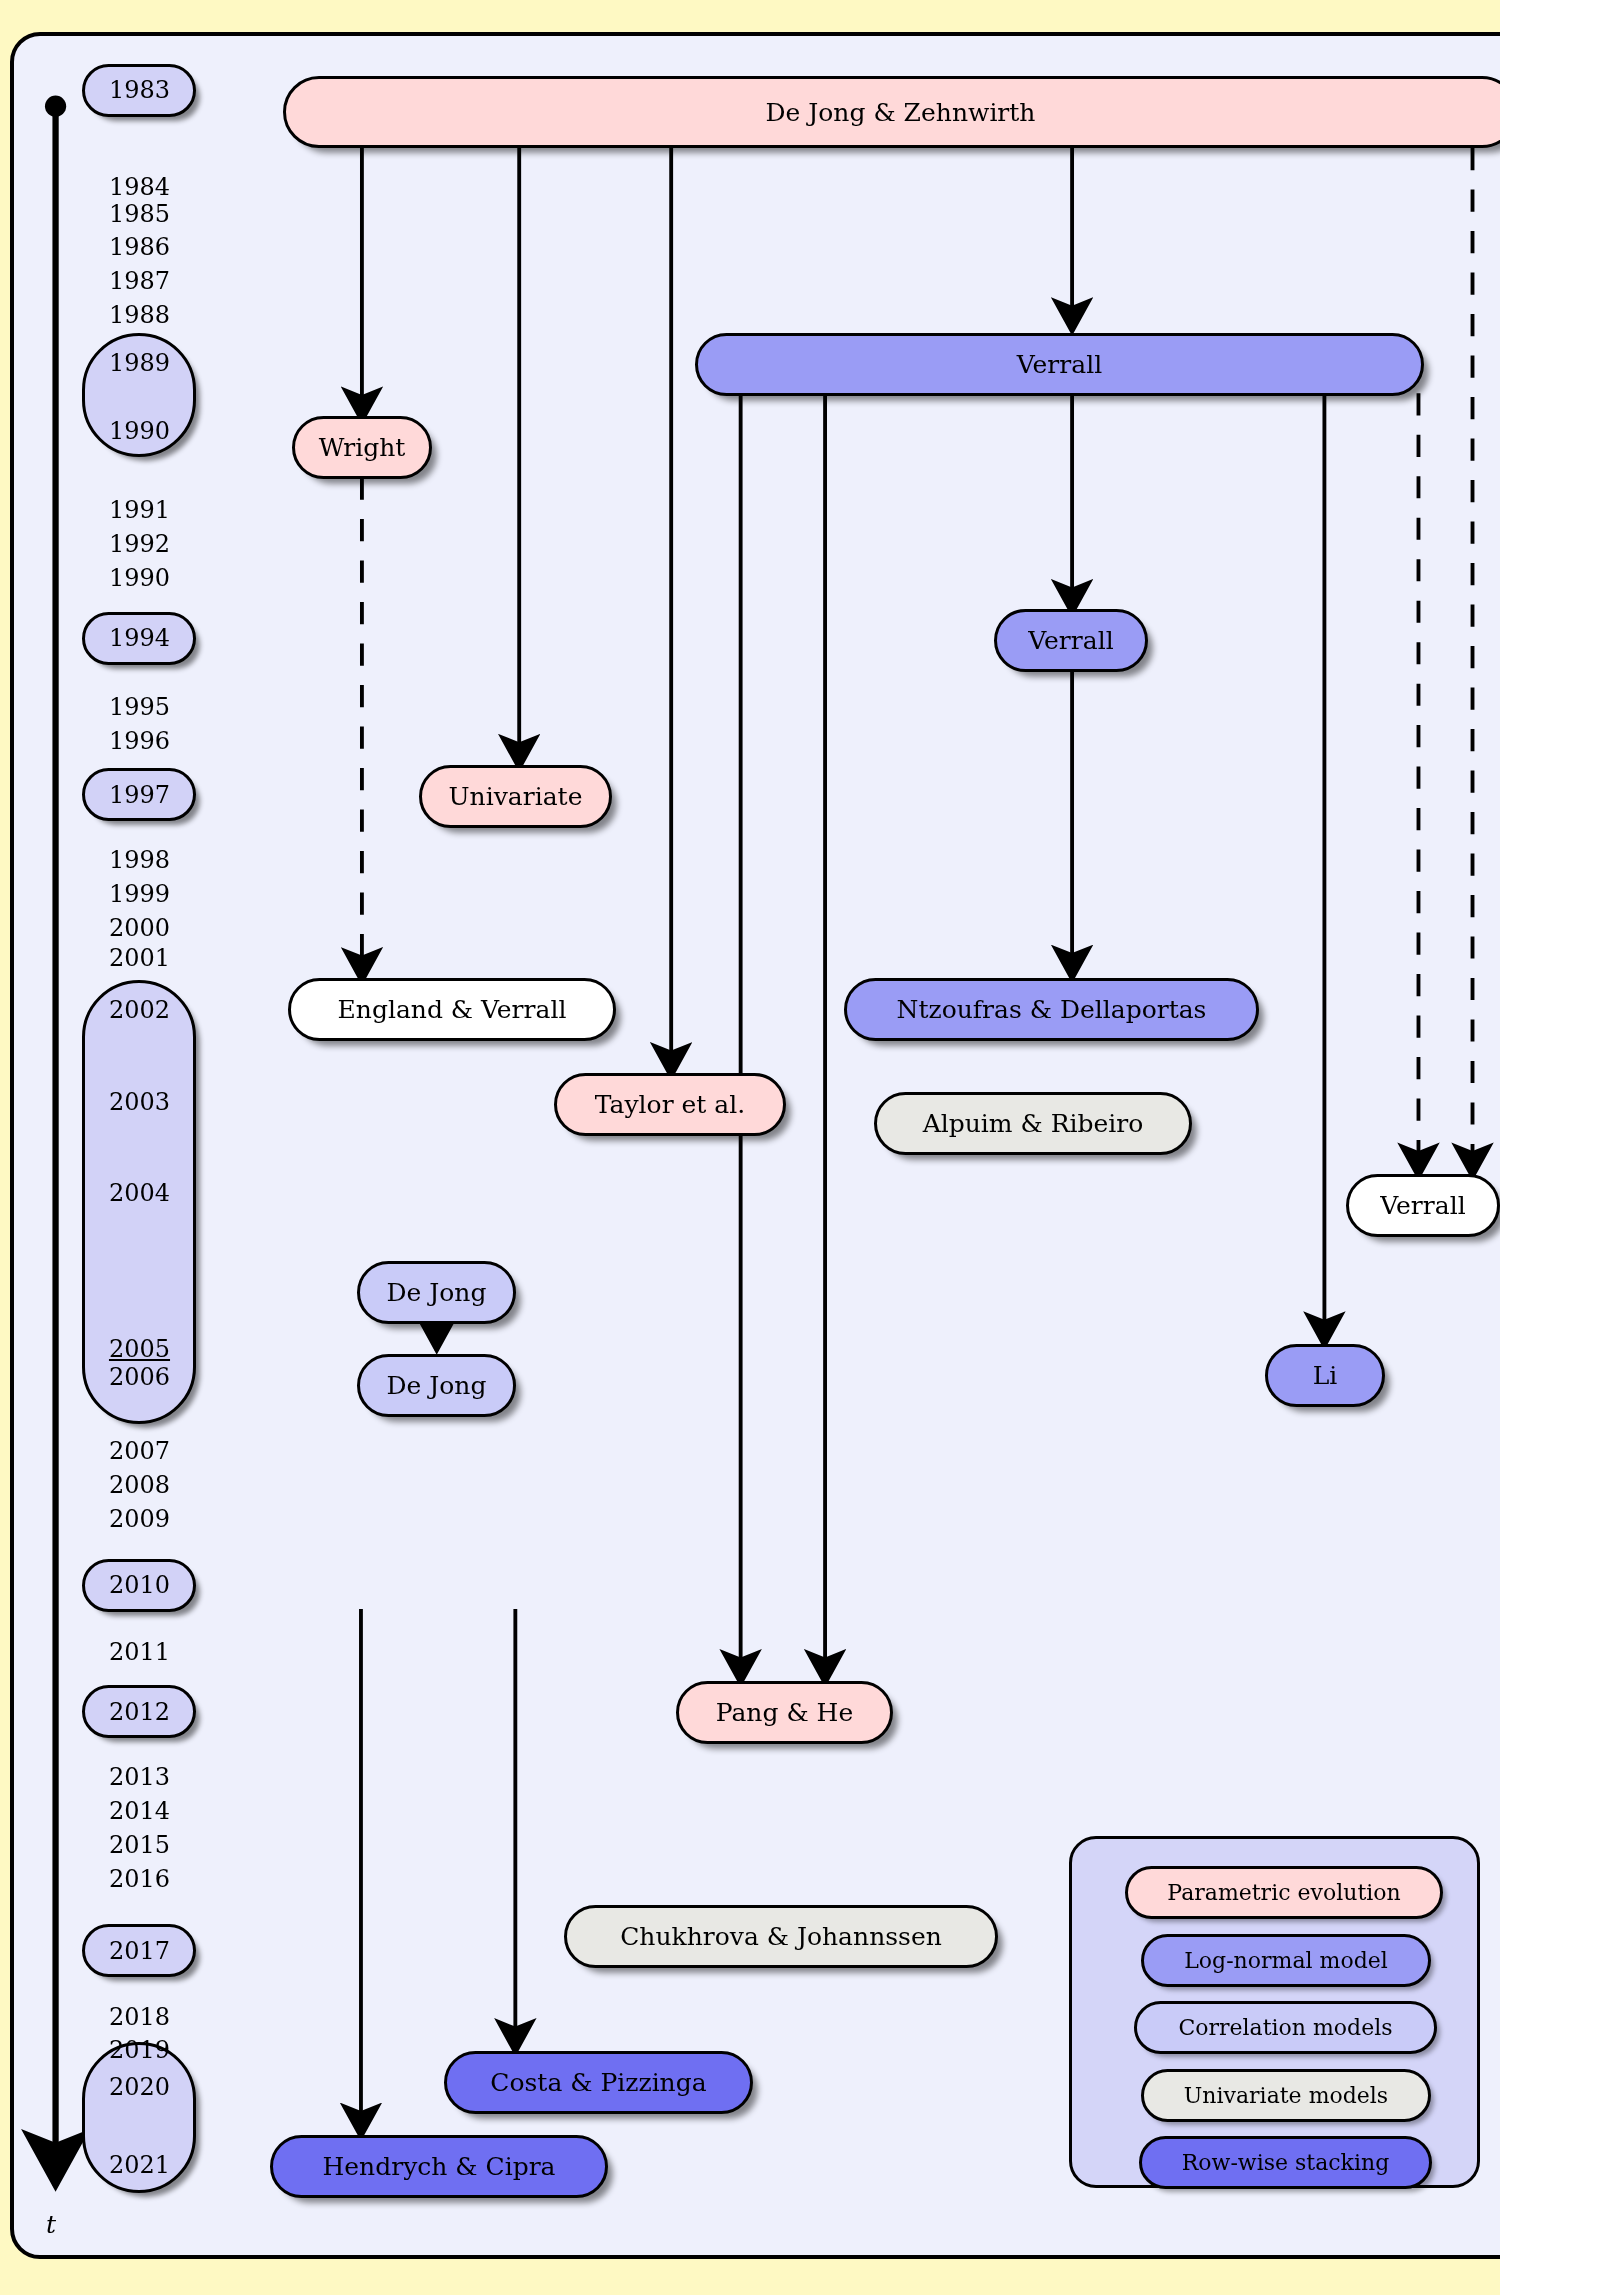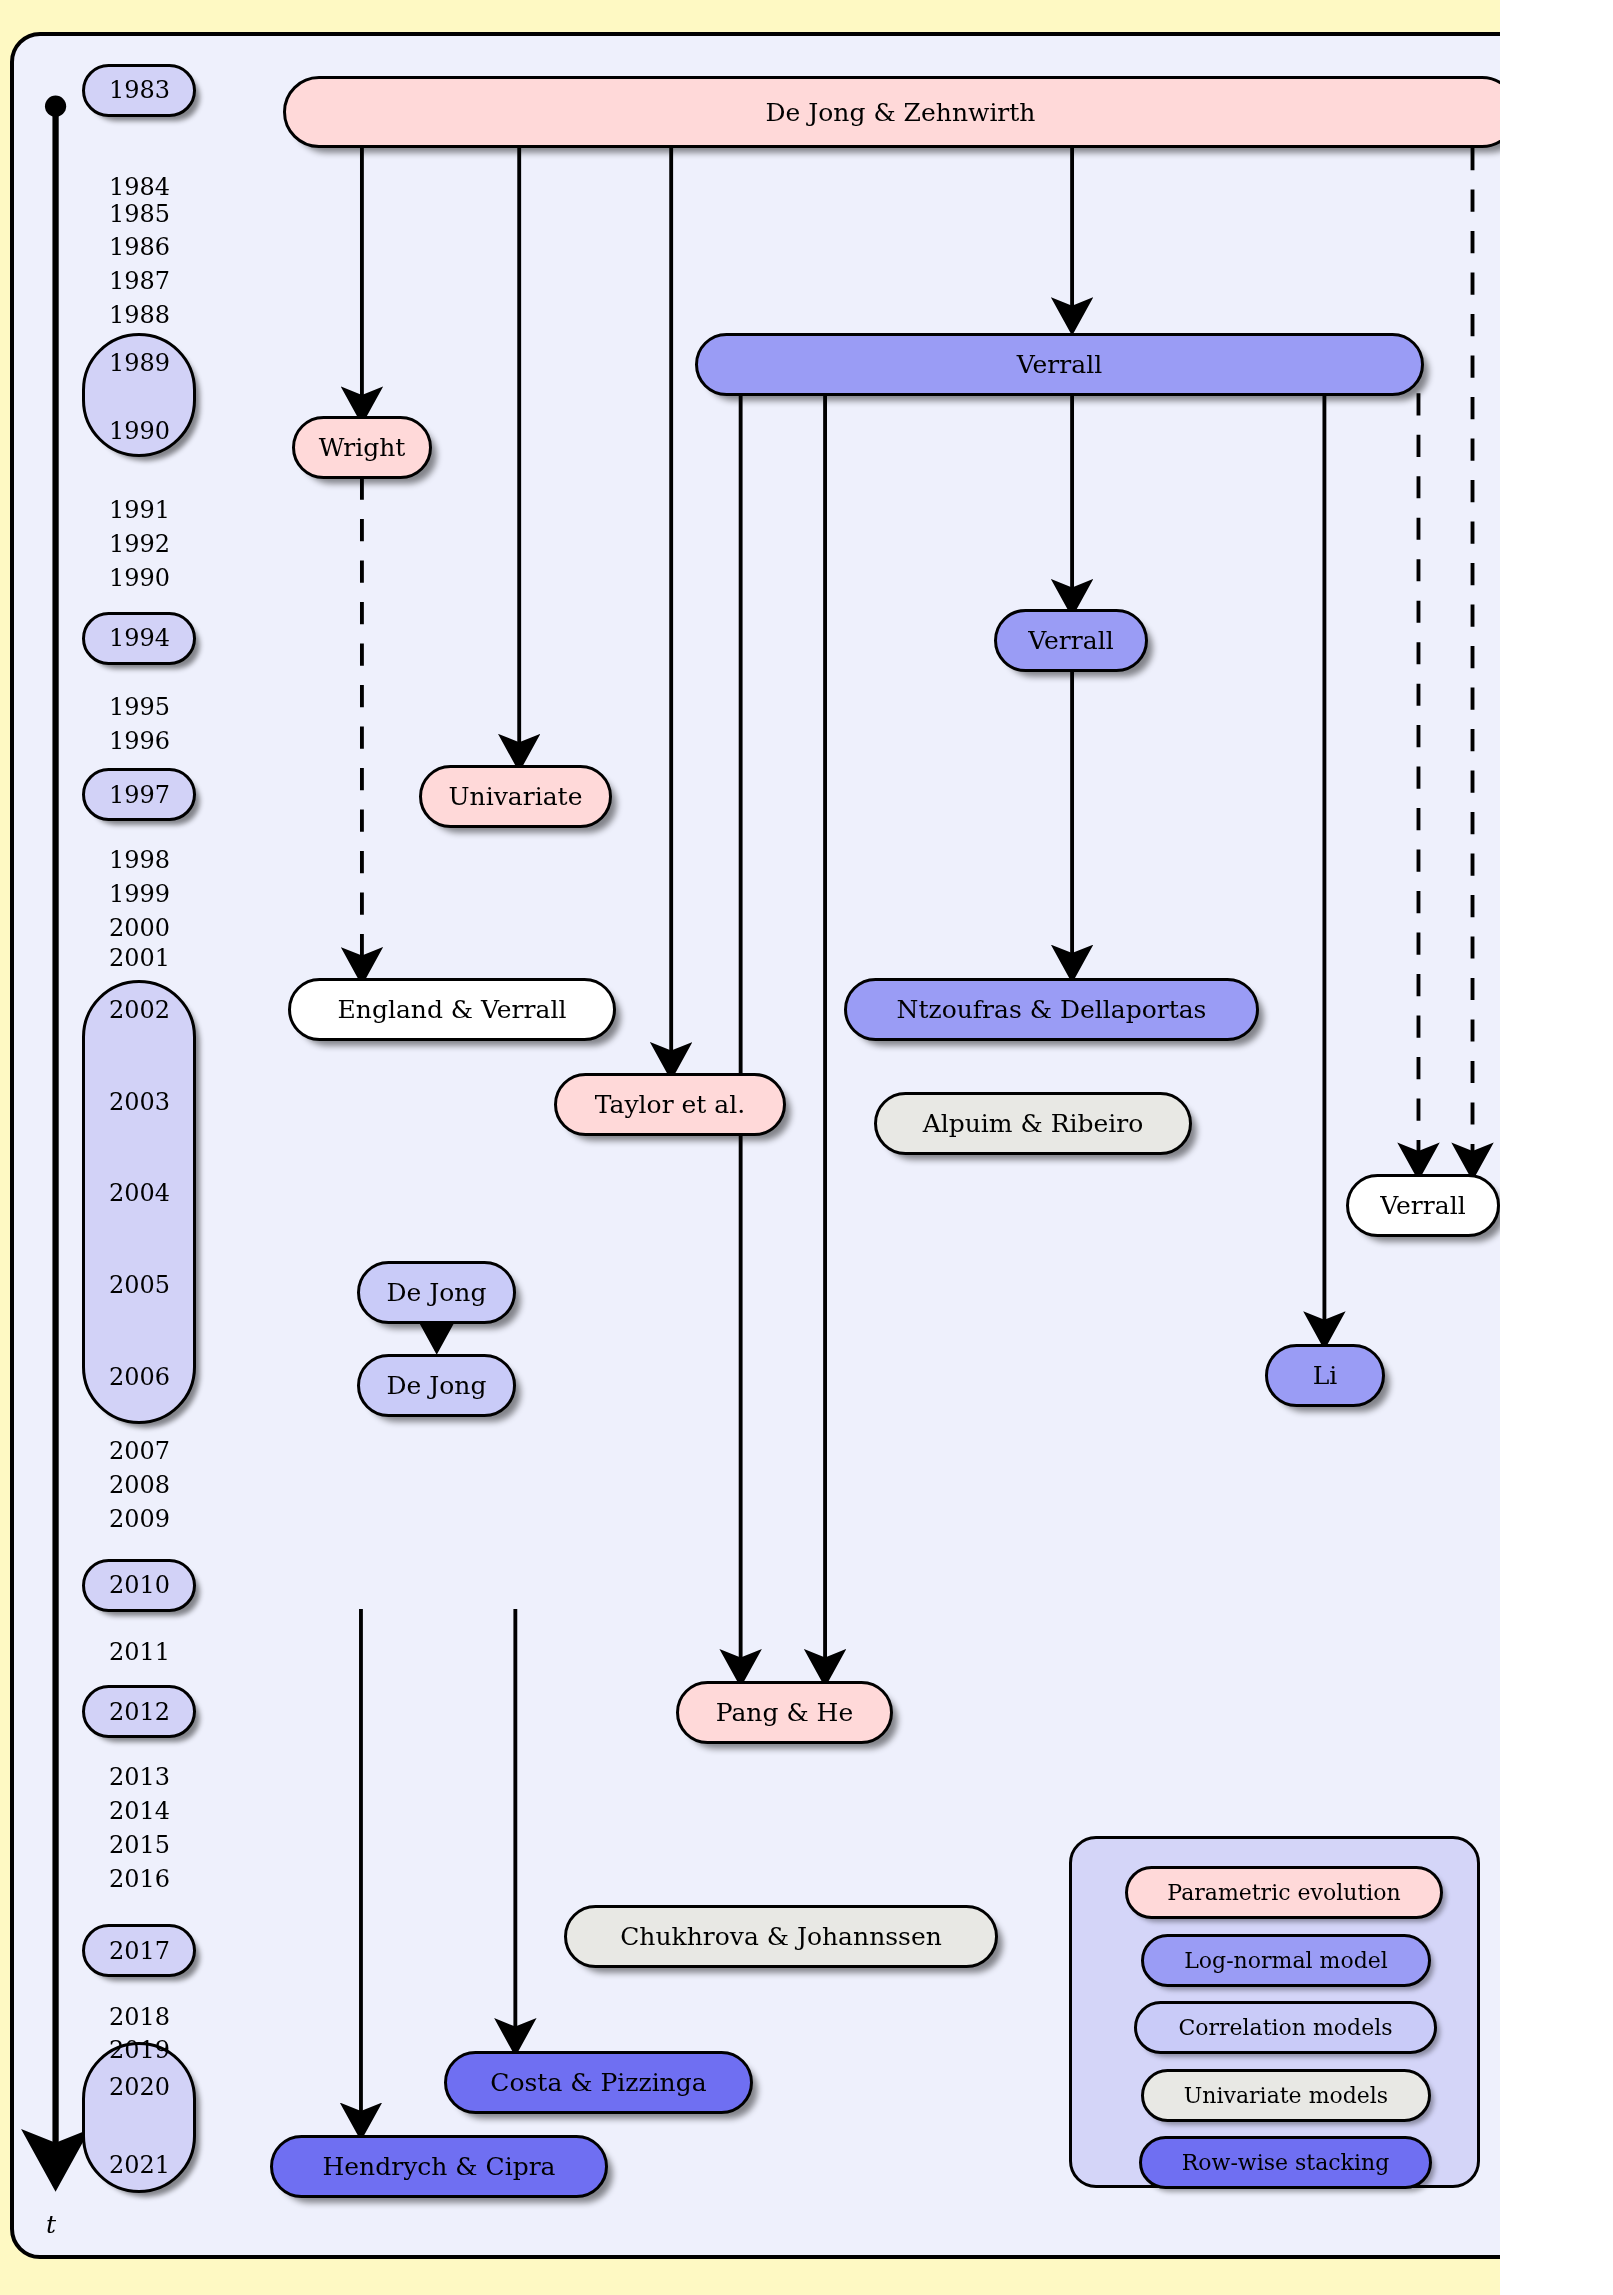--- a/index.html
+++ b/index.html
@@ -124,21 +124,21 @@
   <div class="year-lab" style="left:91px;top:695px;">1995</div>
   <div class="year-lab" style="left:91px;top:729px;">1996</div>
   <div class="year-lab" style="left:91px;top:783px;">1997</div>
   <div class="year-lab" style="left:91px;top:848px;">1998</div>
   <div class="year-lab" style="left:91px;top:882px;">1999</div>
   <div class="year-lab" style="left:91px;top:916px;">2000</div>
   <div class="year-lab" style="left:91px;top:946px;">2001</div>
   <div class="year-lab" style="left:91px;top:998px;">2002</div>
   <div class="year-lab" style="left:91px;top:1090px;">2003</div>
   <div class="year-lab" style="left:91px;top:1181px;">2004</div>
-  <div class="year-lab" style="left:91px;top:1273px;">2005</div>
+  <div class="year-lab" style="left:91px;top:1337px;text-decoration:underline;">2005</div>
   <div class="year-lab" style="left:91px;top:1365px;">2006</div>
   <div class="year-lab" style="left:91px;top:1439px;">2007</div>
   <div class="year-lab" style="left:91px;top:1473px;">2008</div>
   <div class="year-lab" style="left:91px;top:1507px;">2009</div>
   <div class="year-lab" style="left:91px;top:1573px;">2010</div>
   <div class="year-lab" style="left:91px;top:1640px;">2011</div>
   <div class="year-lab" style="left:91px;top:1700px;">2012</div>
   <div class="year-lab" style="left:91px;top:1765px;">2013</div>
   <div class="year-lab" style="left:91px;top:1799px;">2014</div>
   <div class="year-lab" style="left:91px;top:1833px;">2015</div>

